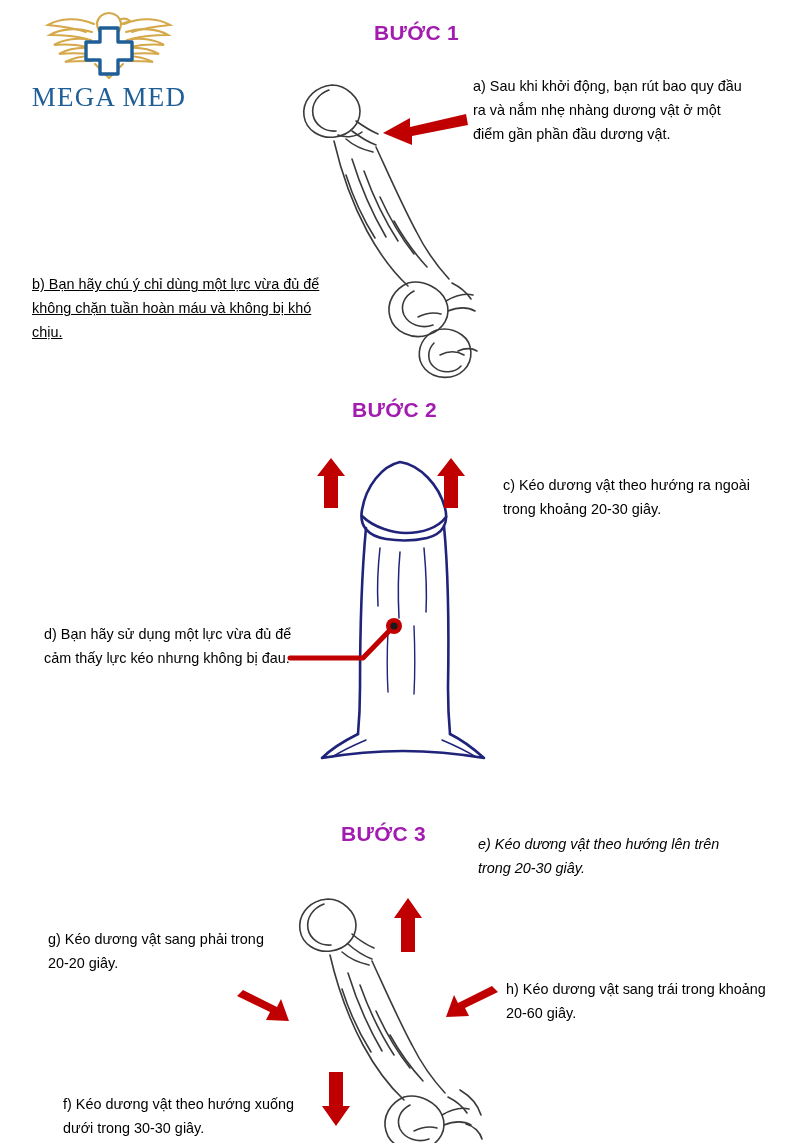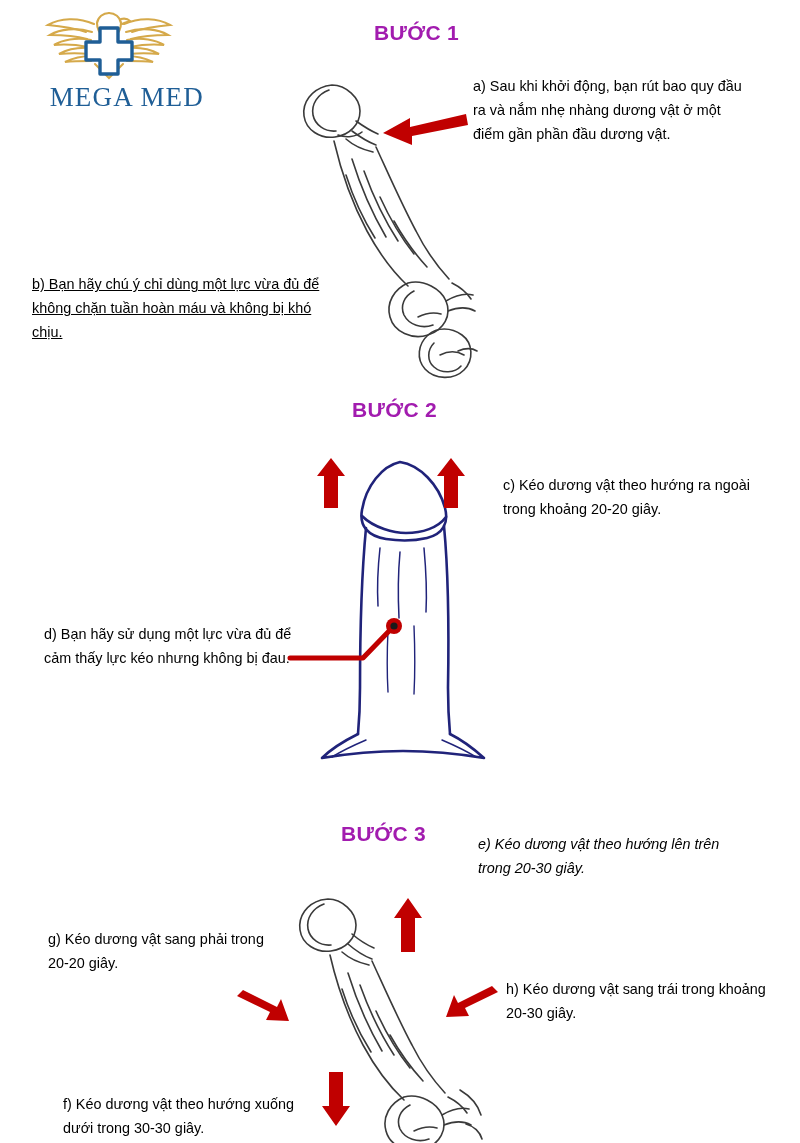--- a/index.html
+++ b/index.html
@@ -25,21 +25,20 @@
     width: 190px;
     text-align: center;
   }
   #brand-mark { width: 150px; height: 80px; display: block; margin: 0 auto; }
   #brand-wordmark {
     font-family: "Liberation Serif", serif;
     font-size: 27px;
     letter-spacing: 1.2px;
     color: #1f5e96;
     margin-top: -2px;
-    text-align: right;
   }
 
   
   .step-heading {
     position: absolute;
     font-size: 21px;
     font-weight: bold;
     color: #a21caf;
     letter-spacing: .3px;
     white-space: nowrap;
@@ -172,21 +171,21 @@
       <path d="M92,190 C91,212 91,234 92,252" stroke-width="1.4"></path>
       <path d="M118,186 C119,210 119,234 118,254" stroke-width="1.4"></path>
 
       <path d="M62,294 C48,301 34,310 26,318 C50,314 78,311 107,311 C136,311 164,314 188,318 C178,309 166,300 154,294"></path>
       <path d="M70,300 C56,306 44,312 36,317" stroke-width="1.5"></path>
       <path d="M146,300 C160,306 172,312 180,317" stroke-width="1.5"></path>
     </g>
   </svg>
 </div>
 
-<p class="caption" id="caption-c">c) Kéo dương vật theo hướng ra ngoài trong khoảng 20-20 giây.</p>
+<p class="caption" id="caption-c">c) Kéo dương vật theo hướng ra ngoài trong khoảng 20-30 giây.</p>
 <p class="caption" id="caption-d">d) Bạn hãy sử dụng một lực vừa đủ để cảm thấy lực kéo nhưng không bị đau.</p>
 
 <div class="step-heading" id="step-3-heading">BƯỚC 3</div>
 
 <div class="illus" id="illustration-step-3">
   <svg viewBox="0 0 300 281">
     <g fill="none" stroke="#3a3a3a" stroke-width="1.6" stroke-linecap="round" stroke-linejoin="round">
 
       <path d="M93,38 C79,42 70,54 72,68 C74,82 88,91 103,89 C118,87 128,76 128,63 C128,50 114,37 100,37 Z"></path>
       <path d="M96,42 C85,46 78,56 80,67 C82,77 92,84 103,83"></path>
@@ -212,21 +211,21 @@
       <path d="M186,269 C194,265 202,264 209,266"></path>
       <path d="M220,235 C228,239 235,245 239,251"></path>
       <path d="M232,228 C242,234 250,243 253,253"></path>
       <path d="M238,262 C246,264 252,270 254,277"></path>
     </g>
   </svg>
 </div>
 
 <p class="caption" id="caption-e">e) Kéo dương vật theo hướng lên trên trong 20-30 giây.</p>
 <p class="caption" id="caption-g">g) Kéo dương vật sang phải trong 20-20 giây.</p>
-<p class="caption" id="caption-h">h) Kéo dương vật sang trái trong khoảng 20-30 giây.</p>
+<p class="caption" id="caption-h">h) Kéo dương vật sang trái trong khoảng 20-60 giây.</p>
 <p class="caption" id="caption-f">f) Kéo dương vật theo hướng xuống dưới trong 30-30 giây.</p>
 
 <svg class="arrow-layer" viewBox="0 0 800 1143">
 
   <g>
     <path d="M466,114 L410,127 L410,118 L383,133 L412,145 L412,136 L468,125 Z" fill="#c00000"></path>
   </g>
 
   <g>
     <path d="M331,458 L345,476 L338,476 L338,508 L324,508 L324,476 L317,476 Z" fill="#c00000"></path>

